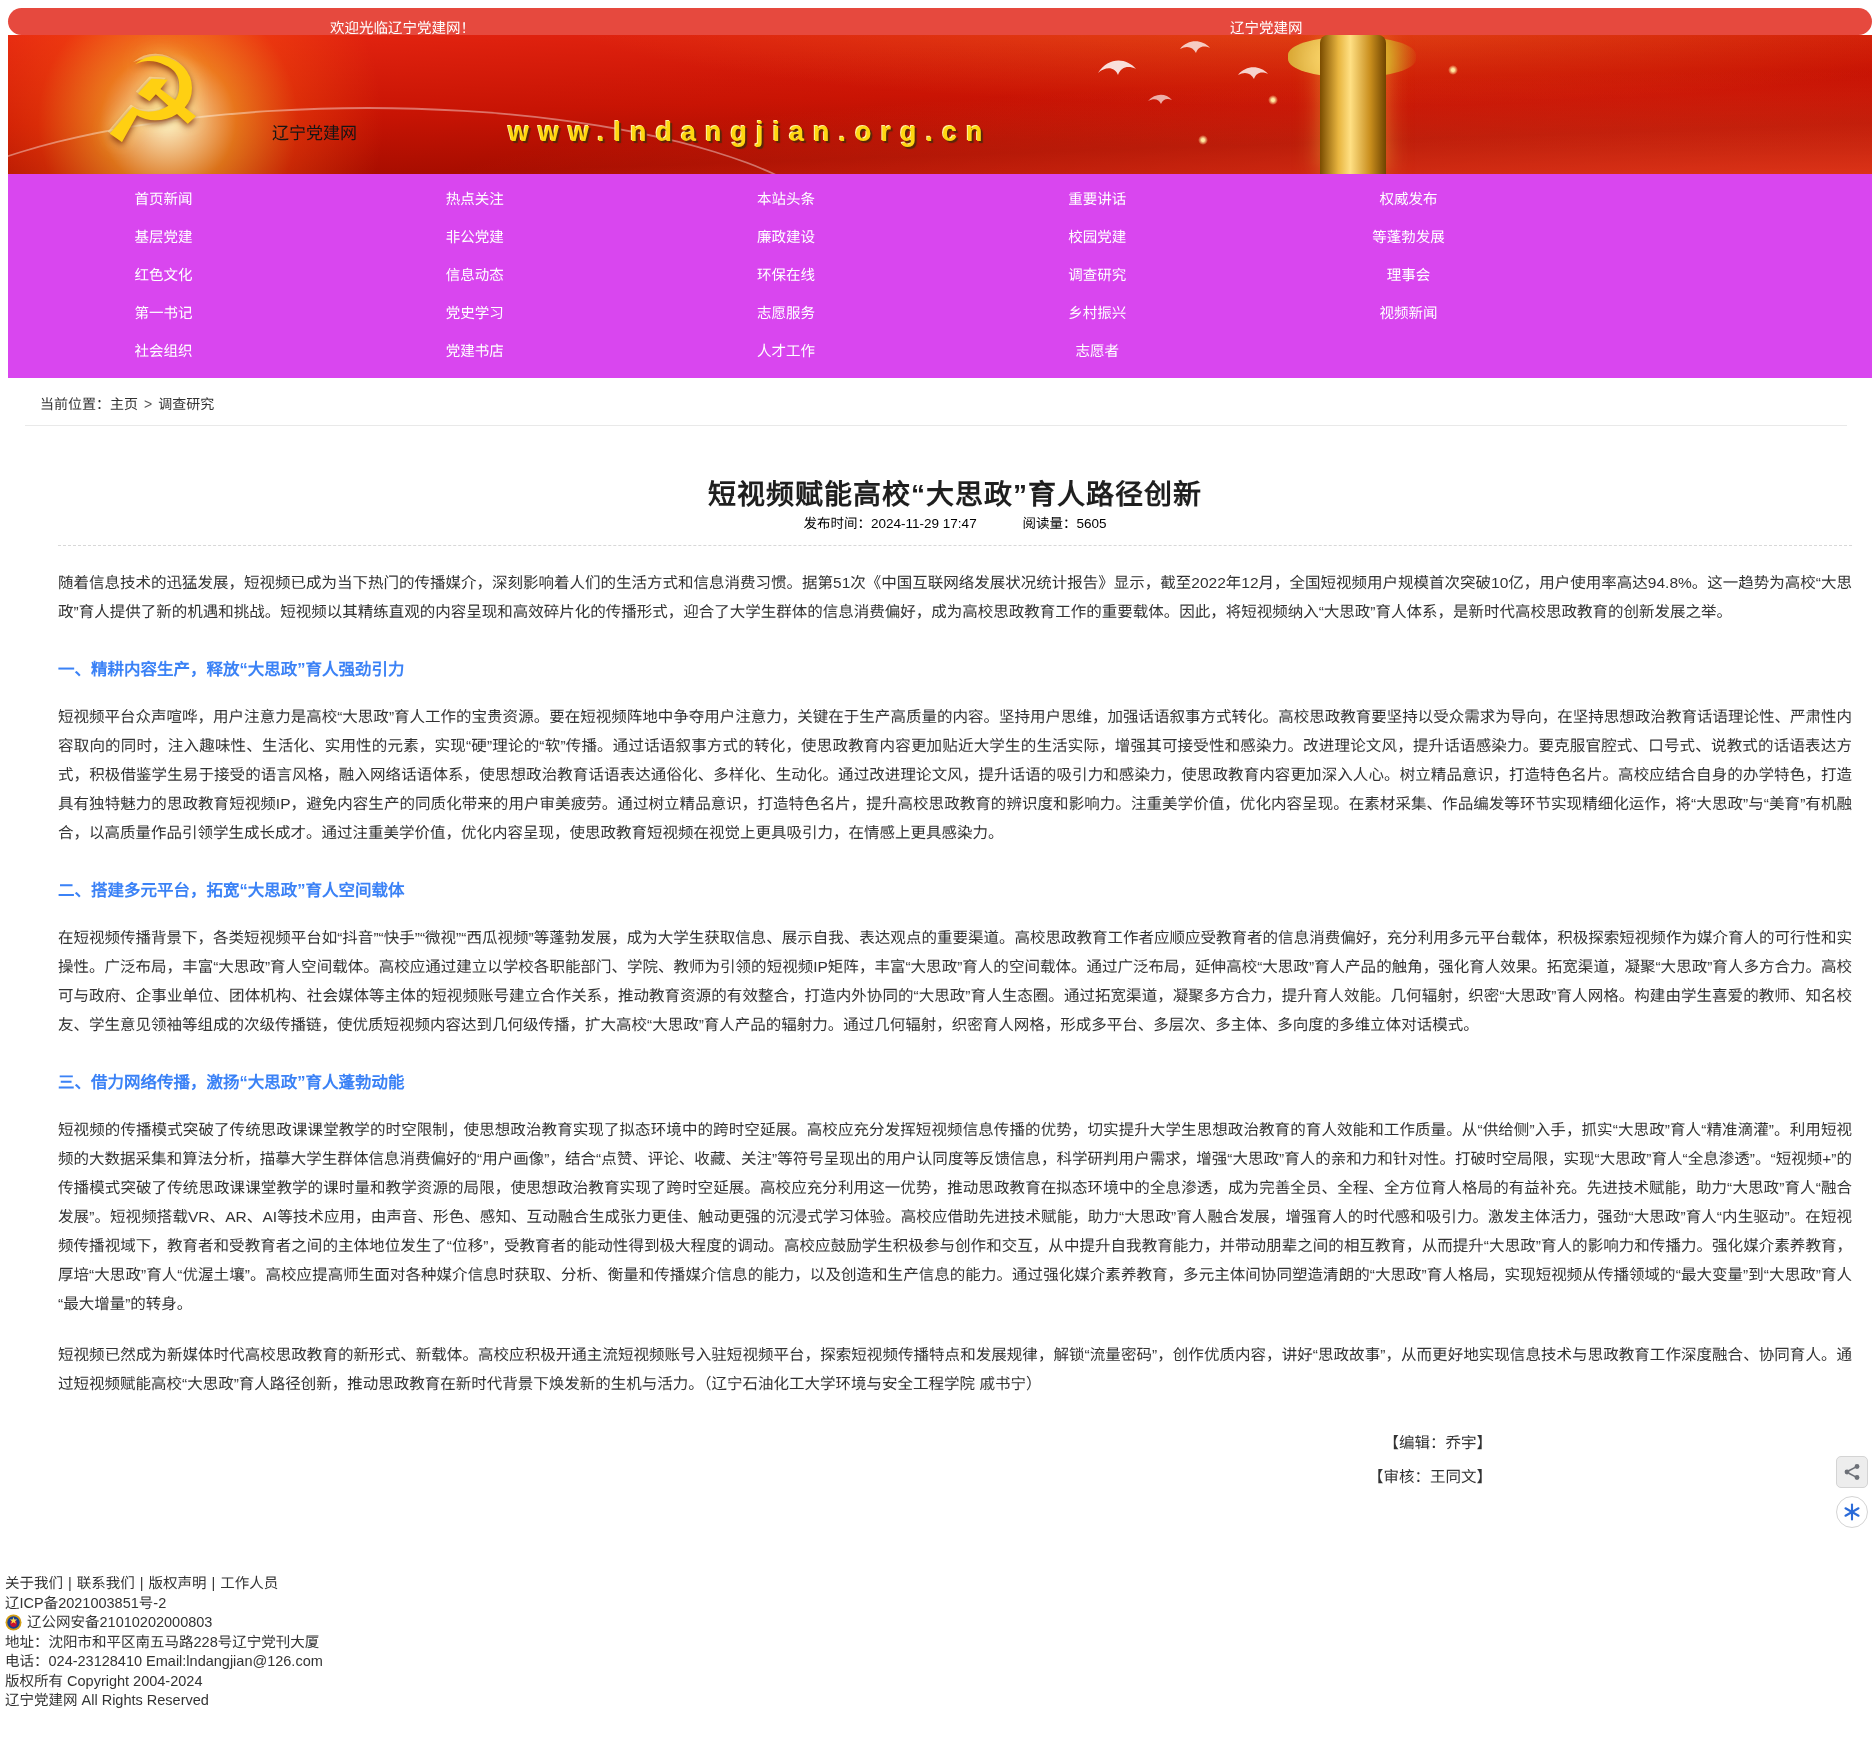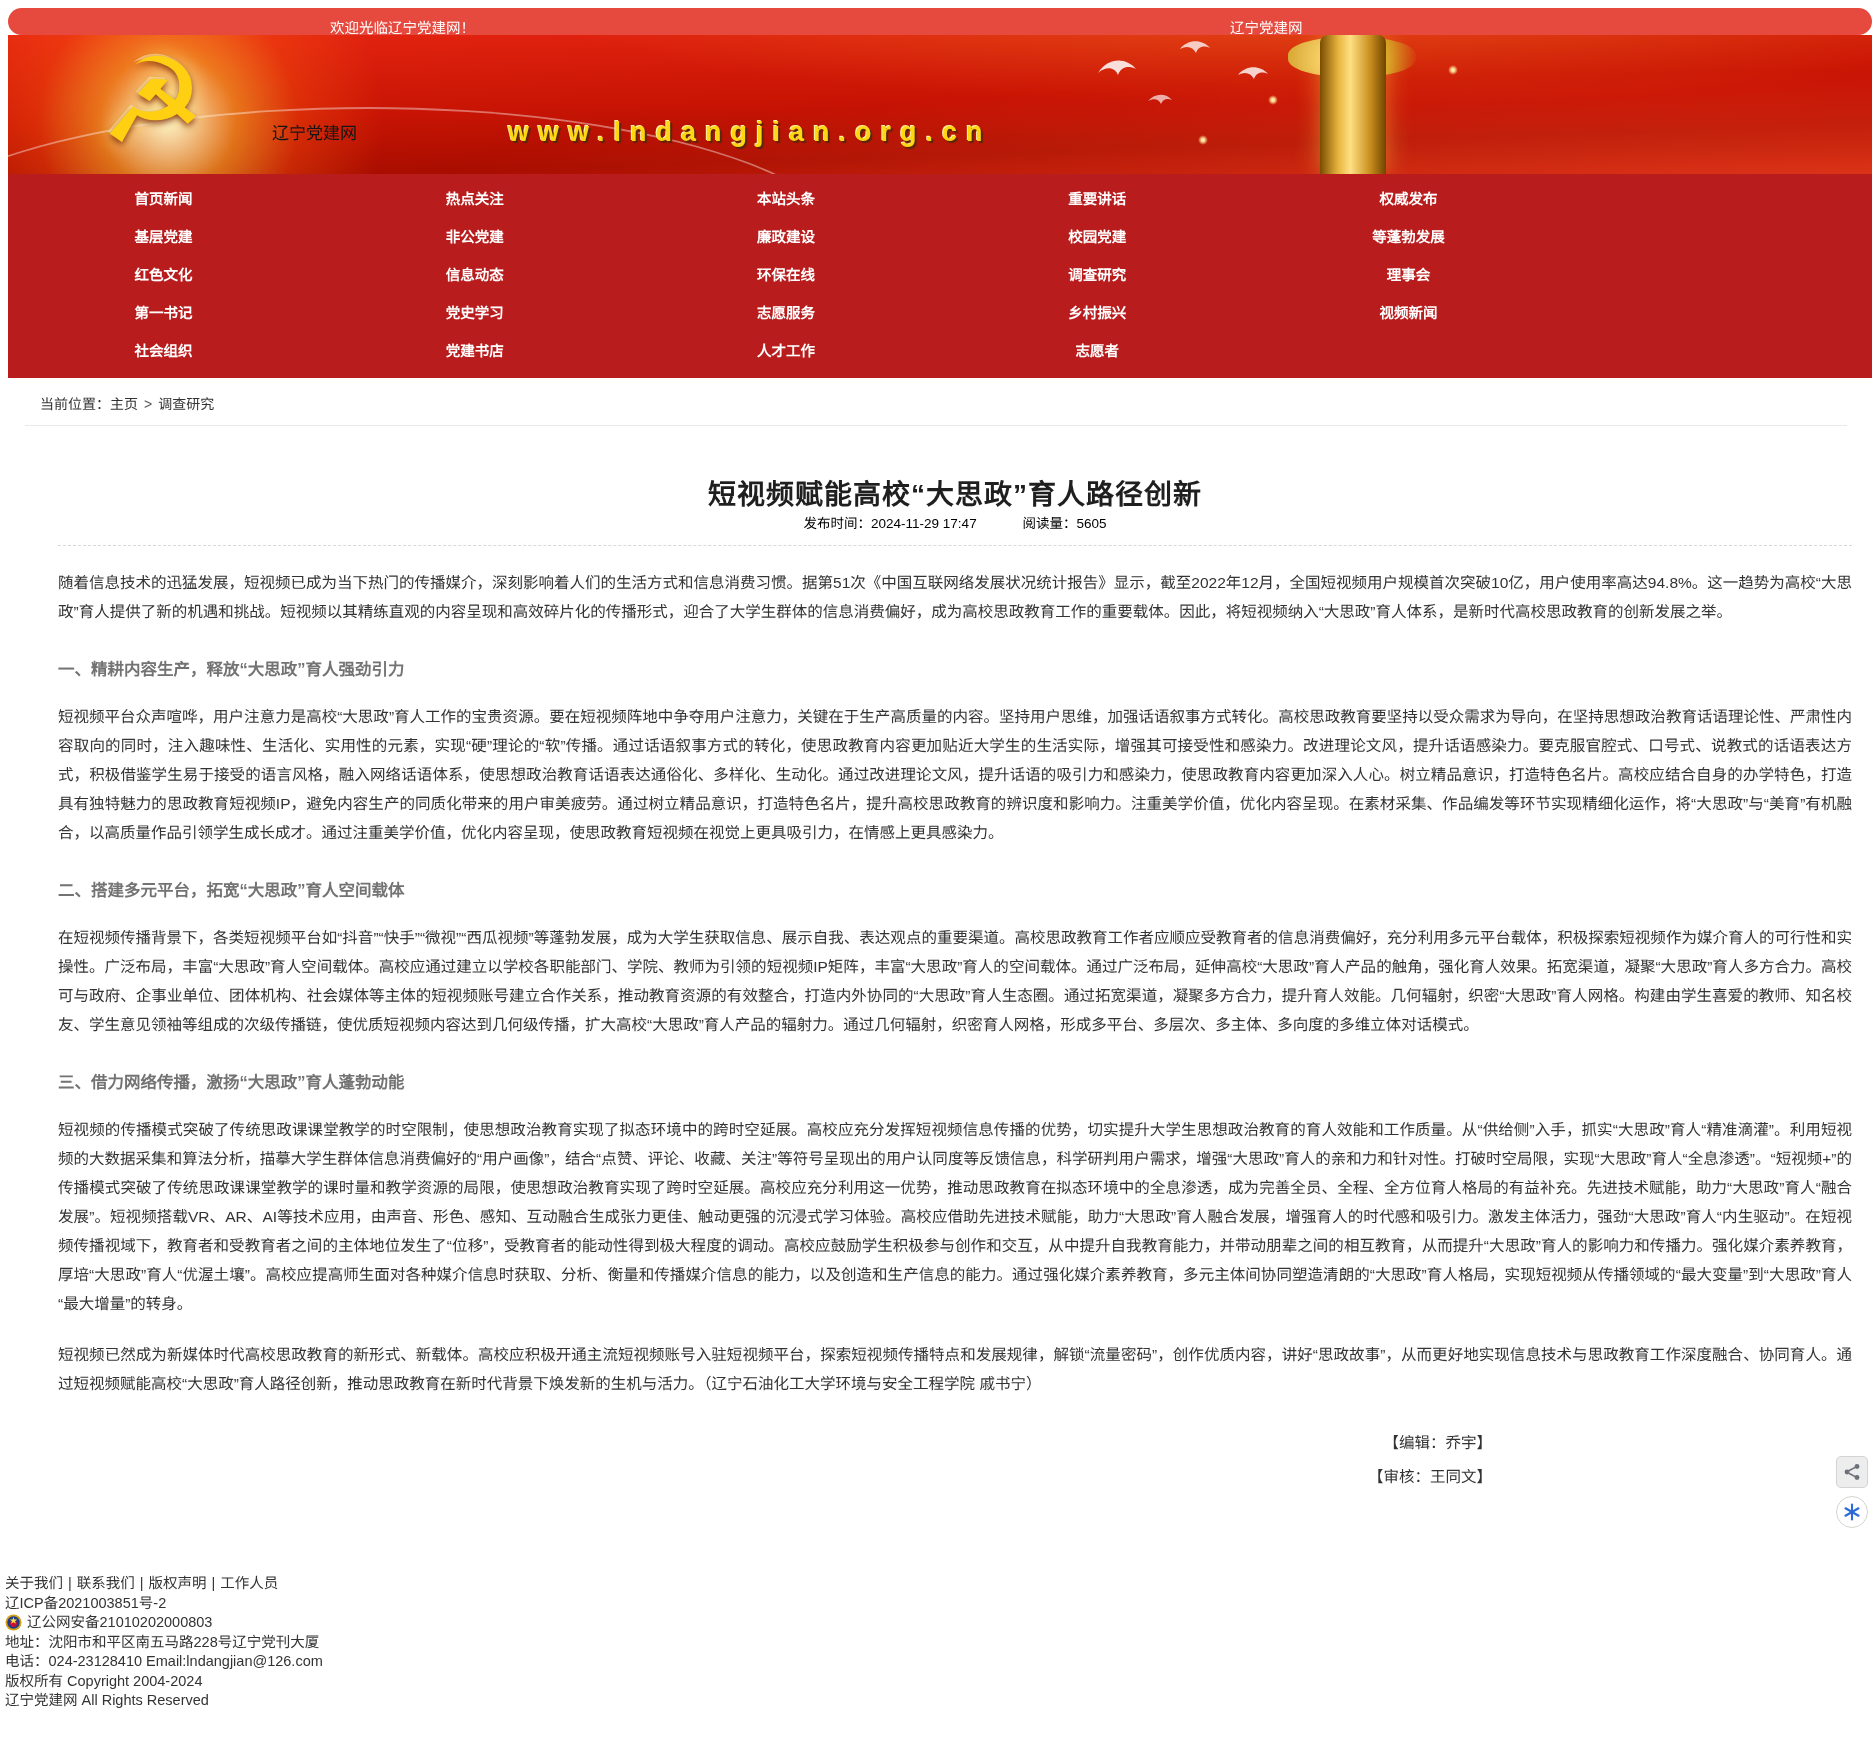--- a/index.html
+++ b/index.html
@@ -67,21 +67,21 @@
   }
   .monument-top {
     position:absolute; left:1280px; top:2px; width:128px; height:40px;
     background:radial-gradient(circle at 35% 55%, #ffe083, #d09a20 65%, rgba(160,100,10,0) 100%);
     border-radius:45%;
   }
   .sparkle { position:absolute; width:10px; height:10px; background:
       radial-gradient(circle,#ffe9a0 0 20%,rgba(255,215,90,.0) 70%); border-radius:50%; }
 
   
-  .nav { background:#b91c1c; padding:6px 0 8px;font-weight:bold; }
+  .nav { background:#d946ef; padding:6px 0 8px; }
   .nav-grid {
     width:1556px; display:grid; grid-template-columns:repeat(5,1fr);
   }
   .nav-cell {
     height:38px; line-height:38px; text-align:center; color:#fff;
     font-size:14.5px; cursor:pointer; white-space:nowrap;
   }
 
   
   .breadcrumb { padding:15px 0 12px 40px; font-size:14px; color:#333; }
@@ -99,21 +99,21 @@
     text-align:center; color:#000000; font-size:13.5px;
   }
   .article-meta .meta-item { margin:0 21px; }
   .meta-dash { border-bottom:1px dashed #d8d8d8; margin-top:13px; }
 
   .article-body { margin-top:4px; font-size:15.5px; color:#333; }
   .article-body .para {
     line-height:29px; text-align:justify; margin-top:22px;
   }
   .article-body .sec-heading {
-    font-size:16.5px; font-weight:bold; color:#737373; margin-top:30px;
+    font-size:16.5px; font-weight:bold; color:#3b82f6; margin-top:30px;
   }
   .editor-block { margin-top:28px; text-align:right; padding-right:360px; }
   .editor-block div { line-height:34px; font-size:15.5px; color:#333; }
 
   
   .float-widget {
     position:absolute; right:4px; width:32px; height:32px; cursor:pointer;
     display:flex; align-items:center; justify-content:center;
   }
   .fw-share { top:1448px; background:#ededed; border:1px solid #d4d4d4; border-radius:5px; }

